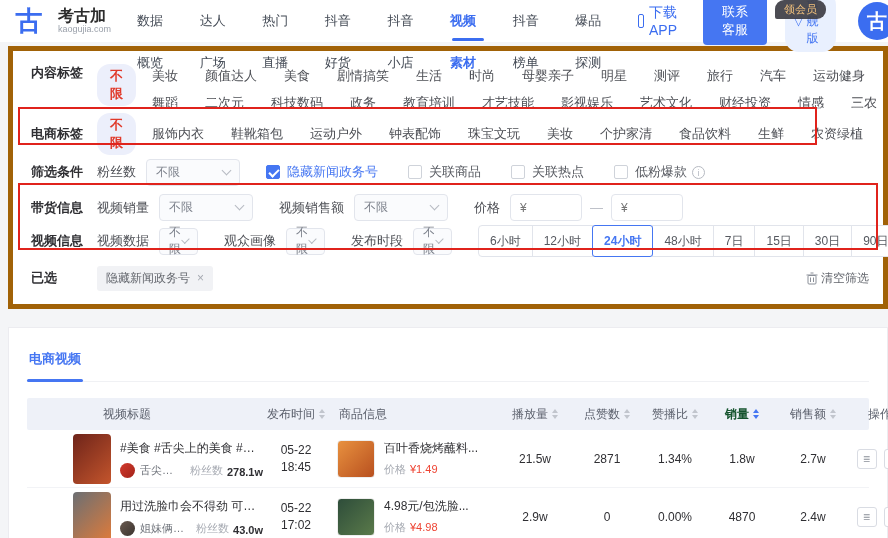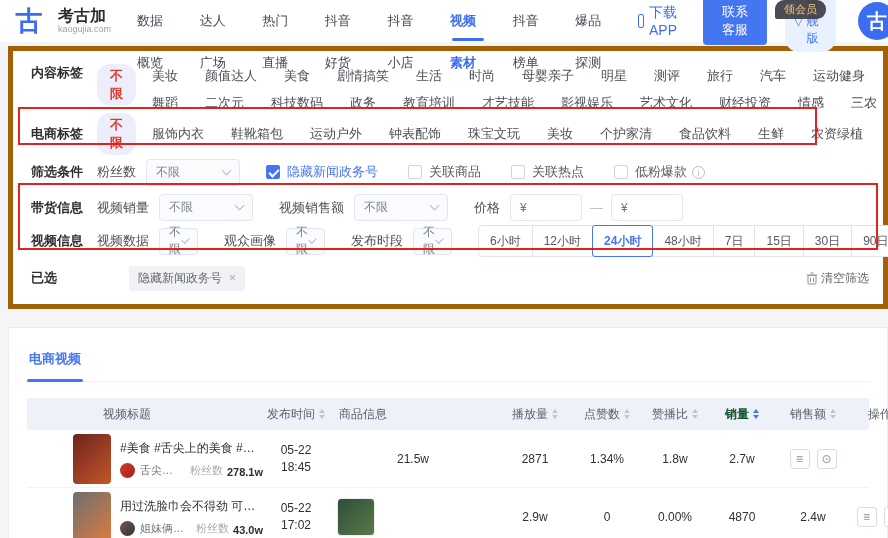--- a/index.html
+++ b/index.html
@@ -50,21 +50,21 @@
   .info-ico { width:13px; height:13px; border:1px solid #b6bac2; border-radius:50%; color:#b6bac2; font-size:9px; line-height:12px; text-align:center; margin-left:5px; font-style:normal; }
   .sales-row { height:33px; }
   .video-row { height:34px; }
   .price-input { width:72px; height:27px; border:1px solid #e2e5ec; background:#fff; border-radius:4px; color:#c2c6cd; font-size:12px; padding:0 9px; }
   .dash { color:#b6bac2; margin:0 8px; }
   .tgroup { display:flex; }
   .tbtn { padding:0 11px; height:32px; line-height:26px; border:1px solid #e1e4eb; margin-left:-1px; font-size:12px; color:#55585f; background:#fff; cursor:pointer; white-space:nowrap; }
   .tbtn:first-child { border-radius:4px 0 0 4px; margin-left:0; }
   .tbtn:last-child { border-radius:0 4px 4px 0; }
   .tbtn.active { color:#4576f2; border-color:#4576f2; font-weight:700; position:relative; z-index:1; border-radius:3px; }
-  .selected-row { height:40px;gap:32px; }
+  .selected-row { height:40px; }
   .sel-tag { background:#f1f2f5; color:#63666d; font-size:12px; padding:4px 9px; border-radius:3px; display:flex; align-items:center; }
   .sel-x { color:#a6aab2; margin-left:7px; cursor:pointer; font-size:12px; }
   .clear-btn { margin-left:auto; color:#63666d; font-size:12px; display:flex; align-items:center; cursor:pointer; margin-right:4px; }
   .trash-ico { margin-right:3px; display:inline-flex; }
 
   
   .table-card { background:#fff; margin:18px 0 0 8px; border:1px solid #ececf0; padding:16px 18px 0 18px; height:212px; }
   .tabs { display:flex; border-bottom:1px solid #f0f1f4; }
   .tab { font-size:13px; color:#55585f; padding:6px 2px 13px; margin-right:50px; cursor:pointer; position:relative; }
   .tab.active { color:#4576f2; font-weight:700; }
@@ -366,20 +366,27 @@
               <span class="aname">舌尖传媒</span>
               <span class="fans-l">粉丝数</span>
               <span class="fans-v">278.1w</span>
             </div>
           </div>
         </div>
         <div class="td cell-time">
           <div>05-22</div>
           <div>18:45</div>
         </div>
+        <div class="td cell-prod">
+          <div class="pimg" style="background: linear-gradient(135deg, rgb(232, 145, 63), rgb(184, 80, 31));"></div>
+          <div>
+            <div class="pname">百叶香烧烤蘸料...</div>
+            <div><span class="price-l">价格</span><span class="price-v">¥1.49</span></div>
+          </div>
+        </div>
         <div class="td">21.5w</div>
         <div class="td">2871</div>
         <div class="td">1.34%</div>
         <div class="td">1.8w</div>
         <div class="td">2.7w</div>
         <div class="td cell-ops">
           <span class="op-btn">≡</span>
           <span class="op-btn">⊙</span>
         </div>
       </div>
@@ -395,20 +402,24 @@
               <span class="fans-v">43.0w</span>
             </div>
           </div>
         </div>
         <div class="td cell-time">
           <div>05-22</div>
           <div>17:02</div>
         </div>
         <div class="td cell-prod">
           <div class="pimg" style="background: linear-gradient(135deg, rgb(46, 77, 58), rgb(90, 122, 74));"></div>
+          <div>
+            <div class="pname">4.98元/包洗脸...</div>
+            <div><span class="price-l">价格</span><span class="price-v">¥4.98</span></div>
+          </div>
         </div>
         <div class="td">2.9w</div>
         <div class="td">0</div>
         <div class="td">0.00%</div>
         <div class="td">4870</div>
         <div class="td">2.4w</div>
         <div class="td cell-ops">
           <span class="op-btn">≡</span>
           <span class="op-btn">⊙</span>
         </div>

